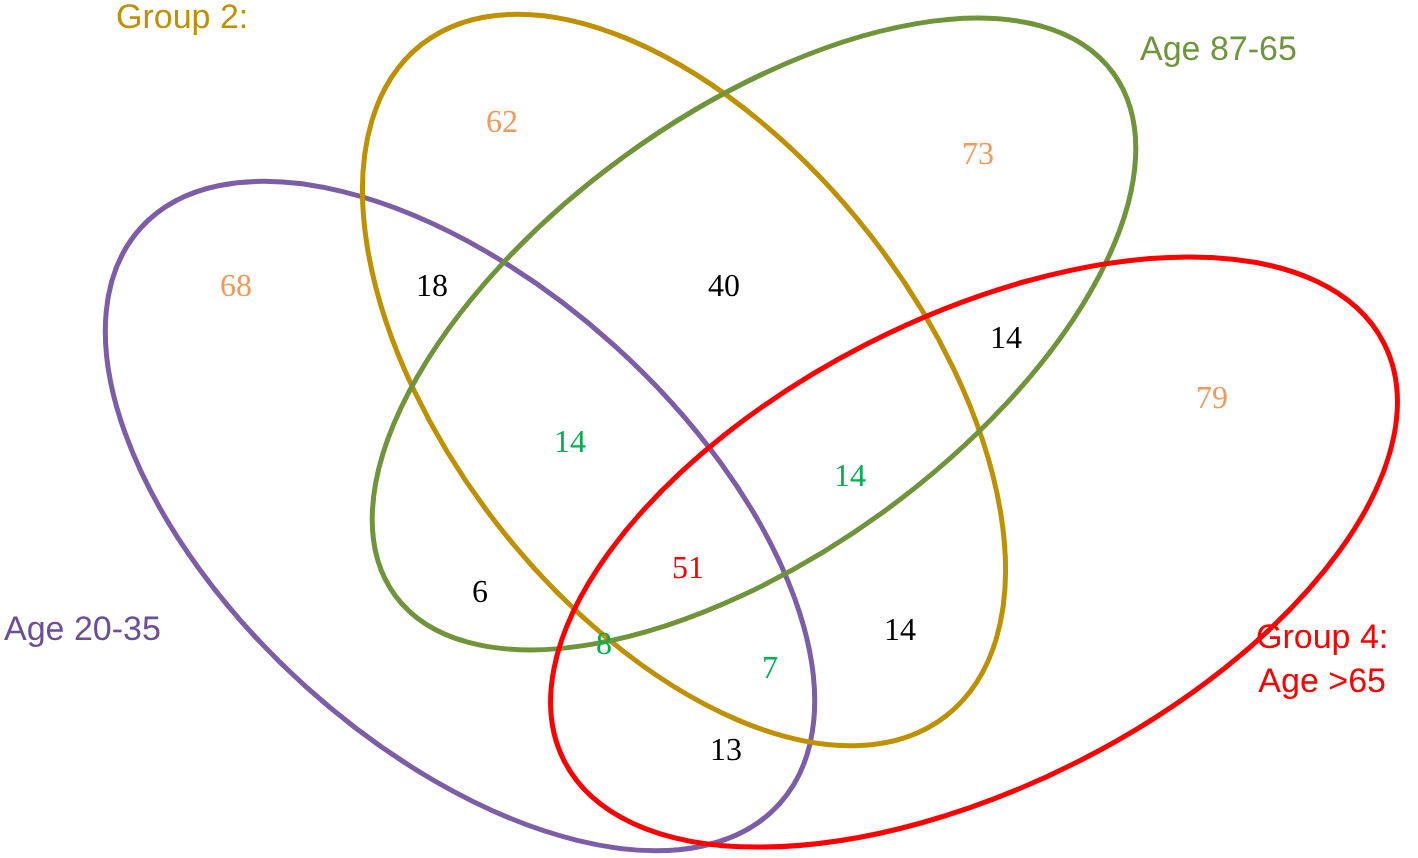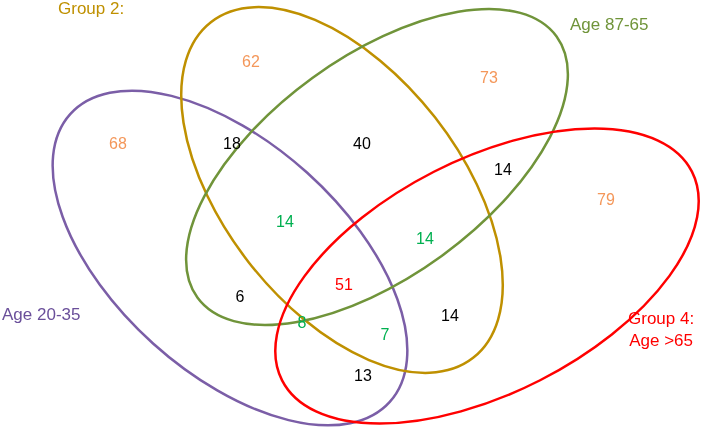--- a/index.html
+++ b/index.html
@@ -1,19 +1,19 @@
 <!DOCTYPE html>
 <html><head>
 <meta charset="utf-8">
 <style>
   html, body { margin: 0; padding: 0; background: #ffffff; }
   body { width: 709px; height: 429px; overflow: hidden; position: relative; font-family: "Liberation Sans", "DejaVu Sans", sans-serif; }
   #venn { position: absolute; left: 0; top: 0; width: 709px; height: 429px; }
   .lbl { position: absolute; font-size: 17px; line-height: 22px; text-align: center; white-space: nowrap; }
-  .num { position: absolute; font-size: 16px; line-height: 18px; transform: translate(-50%, -50%); white-space: nowrap; }
+  .num { position: absolute; font-size: 16px; line-height: 18px; transform: translate(-50%, -50%); white-space: nowrap; font-family: Liberation Serif, serif; }
 </style>
 </head>
 <body>
 
 <svg id="venn" viewBox="0 0 709 429" xmlns="http://www.w3.org/2000/svg">
 
   <ellipse cx="230" cy="258" rx="215" ry="115" transform="rotate(42 230 258)" fill="none" stroke="#7b5ea7" stroke-width="2.5"></ellipse>
 
   <ellipse cx="342" cy="190" rx="213" ry="118" transform="rotate(52 342 190)" fill="none" stroke="#bf9000" stroke-width="2.5"></ellipse>
 
@@ -34,21 +34,21 @@
 <div class="lbl" style="left:628px; top:308px; color:#ff0000;">
   <div>Group 4:</div>
   <div>Age &gt;65</div>
 </div>
 
 <div class="num" style="left:118px; top:144px; color:#f4975a;">68</div>
 <div class="num" style="left:251px; top:62px; color:#f4975a;">62</div>
 <div class="num" style="left:489px; top:78px; color:#f4975a;">73</div>
 <div class="num" style="left:606px; top:200px; color:#f4975a;">79</div>
 
-<div class="num" style="left:232px; top:144px; color:#000000;">18</div>
+<div class="num" style="left:216px; top:144px; color:#000000;">18</div>
 <div class="num" style="left:362px; top:144px; color:#000000;">40</div>
 <div class="num" style="left:503px; top:170px; color:#000000;">14</div>
 <div class="num" style="left:240px; top:297px; color:#000000;">6</div>
 <div class="num" style="left:450px; top:316px; color:#000000;">14</div>
 <div class="num" style="left:335px; top:376px; color:#000000;margin-left:28px;">13</div>
 
 <div class="num" style="left:285px; top:222px; color:#00b050;">14</div>
 <div class="num" style="left:425px; top:239px; color:#00b050;">14</div>
 <div class="num" style="left:302px; top:323px; color:#00b050;">8</div>
 <div class="num" style="left:385px; top:335px; color:#00b050;">7</div>

